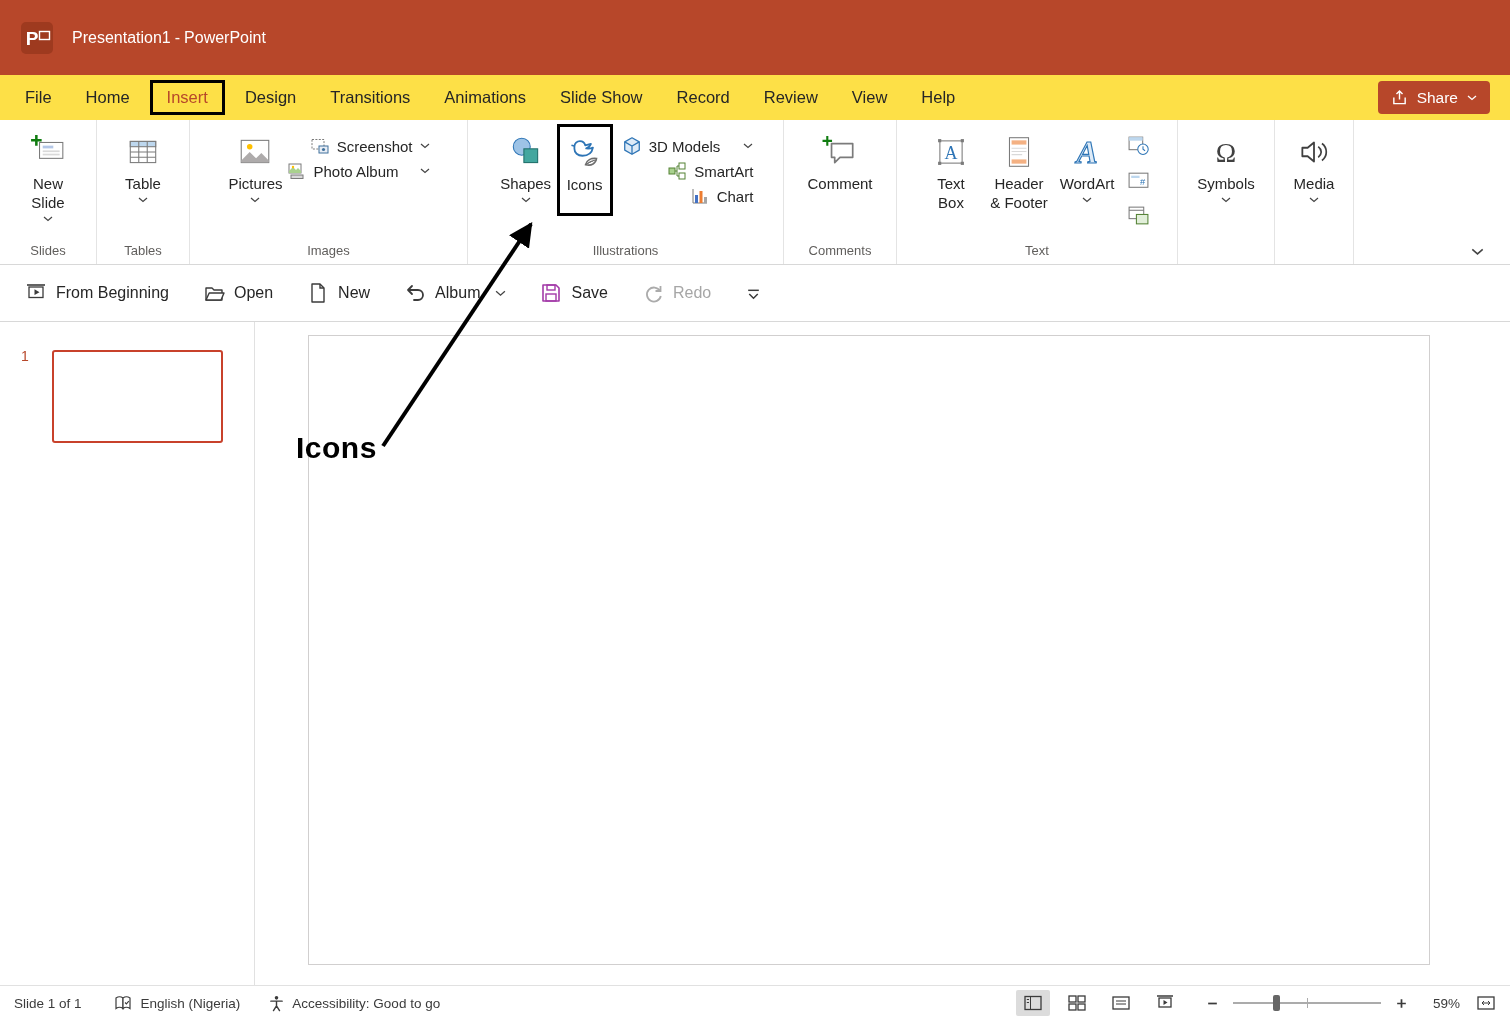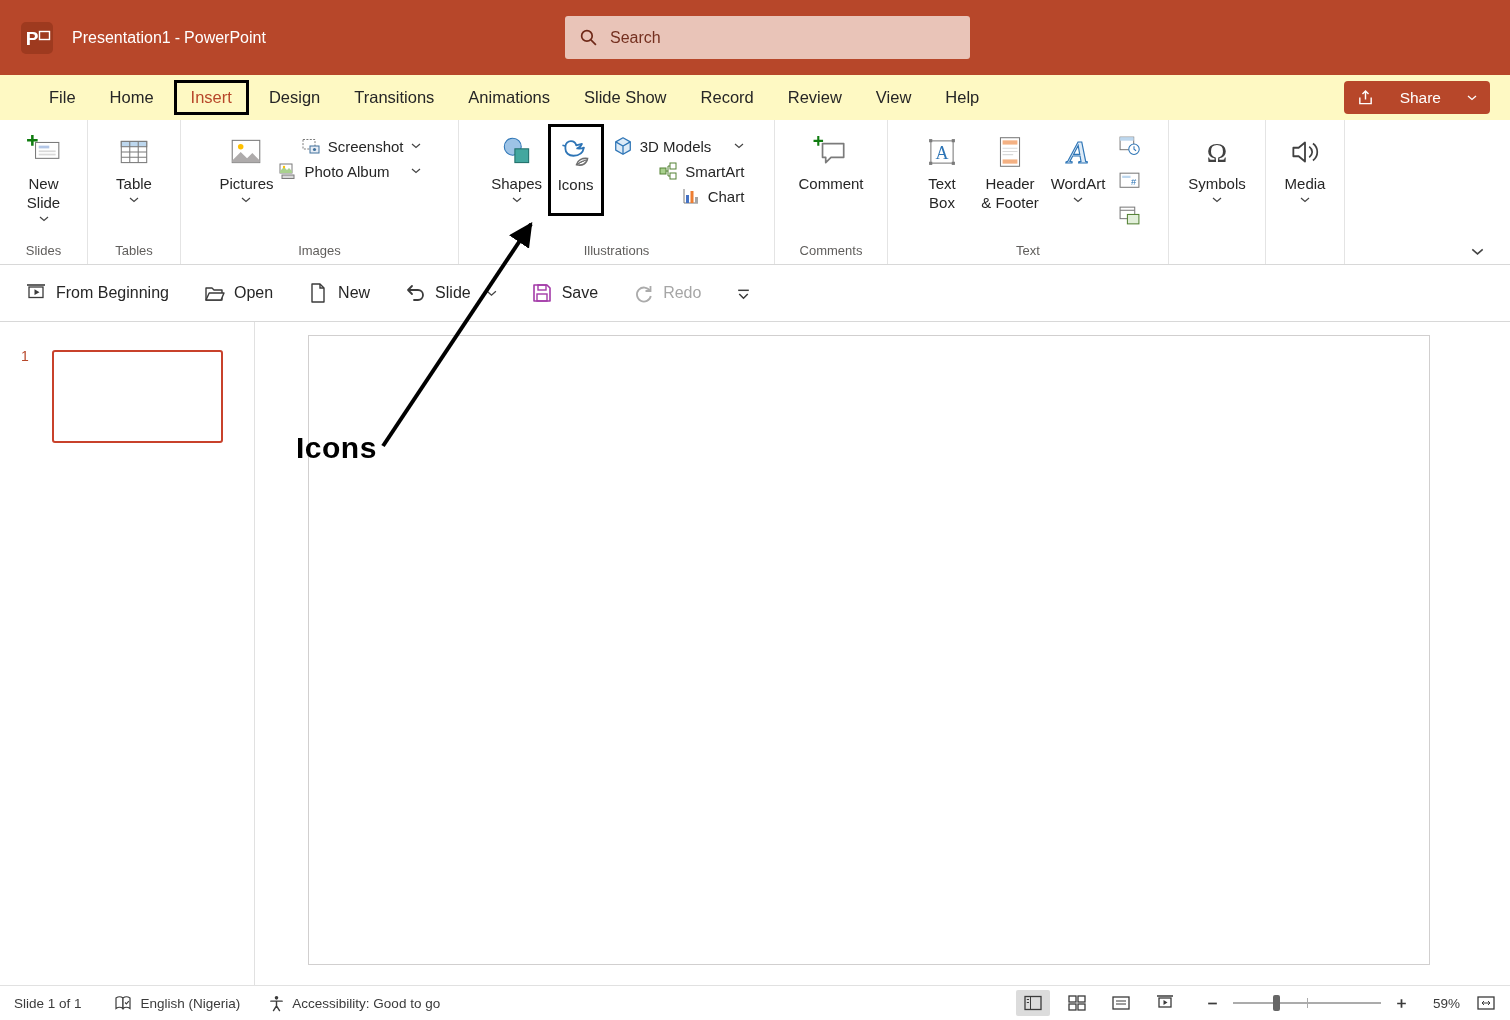--- a/index.html
+++ b/index.html
@@ -17,25 +17,25 @@
     background:var(--search-bg,#E9C4B8); border-radius:3px; display:flex; align-items:center; padding:0 14px; gap:12px; }
   .search-box input { flex:1; background:transparent; border:none; outline:none; font-size:16px;
     color:var(--search-fg,#6E2817); font-family:"Liberation Sans",sans-serif; }
   .search-box input::placeholder { color:var(--search-fg,#6E2817); opacity:.95; }
   .tb-right { margin-left:auto; display:flex; align-items:center; }
   .user-name { font-size:16px; margin-right:16px; }
   .avatar { width:33px; height:33px; border-radius:50%; background:var(--avatar-bg,#1E88E5);
     display:flex; align-items:center; justify-content:center; font-size:13px; font-weight:bold; margin-right:24px; }
   .winbtn { width:72px; height:75px; display:flex; align-items:center; justify-content:center; }
   
-  .tabsrow { height:45px; display:flex; align-items:center; background:#fef9c3; padding-left:32px; position:relative; }
+  .tabsrow { height:45px; display:flex; align-items:center; background:#fde047; padding-left:8px; position:relative; }
   .tab { font-size:16.5px; padding:8px 17px; color:#262626; white-space:nowrap; }
   .tab.active { color:var(--brand,#B7472A); border:3px solid #000; padding:5px 14px; margin:0 3px; }
   .share-btn { position:absolute; right:20px; top:6px; height:33px; background:var(--brand,#B7472A); color:#fff;
-    border-radius:4px; display:flex; align-items:center; gap:26px; padding:0 13px; font-size:15.5px; }
+    border-radius:4px; display:flex; align-items:center; gap:9px; padding:0 13px; font-size:15.5px; }
   
   .ribbon { height:145px; display:flex; background:#fff; border-bottom:1px solid #D8D8D8; }
   .group { border-right:1px solid #E4E4E4; display:flex; flex-direction:column; padding:0 5px; }
   .gcontent { flex:1; display:flex; align-items:flex-start; justify-content:center; gap:3px; padding-top:3px; }
   .glabel { text-align:center; font-size:13px; color:#605E5C; padding:3px 0 6px; }
   .bigbtn { display:flex; flex-direction:column; align-items:center; padding-top:9px; gap:3px; min-width:56px; }
   .bigbtn .icw { height:40px; display:flex; align-items:center; justify-content:center; }
   .blabel { font-size:15px; text-align:center; line-height:1.25; color:#262626; }
   .bigbtn.annotated { border:3px solid #000; padding:6px 3px 4px; margin-top:1px; height:92px; }
   .vcol { display:flex; flex-direction:column; gap:1px; padding-top:11px; align-items:flex-end; }
@@ -82,27 +82,20 @@
   <svg class="pp-logo" viewBox="0 0 34 34">
     <rect x="1" y="1" width="32" height="32" rx="5" fill="var(--brand-dark,#9E3A1F)"></rect>
     <text x="12" y="24" font-size="19" font-weight="bold" fill="#fff" text-anchor="middle" font-family="Liberation Sans">P</text>
     <rect x="19.5" y="10.5" width="10" height="8" fill="none" stroke="#fff" stroke-width="1.4"></rect>
   </svg>
   <div class="doc-title">
     <span>Presentation1</span>
     <span>-</span>
     <span>PowerPoint</span>
   </div>
-  <div class="search-box">
-    <svg width="19" height="19" viewBox="0 0 18 18">
-      <circle cx="7.5" cy="7.5" r="5" fill="none" stroke="var(--search-fg,#6E2817)" stroke-width="1.6"></circle>
-      <path d="M11.3 11.3L16 16" stroke="var(--search-fg,#6E2817)" stroke-width="1.6"></path>
-    </svg>
-    <input type="text" placeholder="Search" style="">
-  </div>
 </div>
 
 <div class="tabsrow">
   <span class="tab">File</span>
   <span class="tab">Home</span>
   <span class="tab active">Insert</span>
   <span class="tab">Design</span>
   <span class="tab">Transitions</span>
   <span class="tab">Animations</span>
   <span class="tab">Slide Show</span>
@@ -117,21 +110,21 @@
     </svg>
     <span>Share</span>
     <svg class="chv" width="10" height="6" viewBox="0 0 10 6">
         <path d="M1 1l4 3.5L9 1" fill="none" stroke="#fff" stroke-width="1.3"></path>
       </svg>
   </span>
 </div>
 
 <div class="ribbon">
 
-  <div class="group" style="width:88px">
+  <div class="group" style="width:97px">
     <div class="gcontent">
       <div class="bigbtn">
         <span class="icw">
           <svg width="36" height="36" viewBox="0 0 34 34">
             <rect x="9" y="8" width="22" height="15" fill="#fff" stroke="#7B7B7B"></rect>
             <rect x="12" y="11" width="10" height="2.6" fill="#B4C7E7"></rect>
             <rect x="12" y="15.5" width="16" height="1.6" fill="#D9D9D9"></rect>
             <rect x="12" y="18.6" width="16" height="1.6" fill="#D9D9D9"></rect>
             <path d="M6 1v10M1 6h10" stroke="#107C10" stroke-width="2.4"></path>
           </svg>
@@ -409,21 +402,21 @@
     <svg width="22" height="22" viewBox="0 0 22 22">
       <path d="M5 2h8l4 4v14H5z" fill="#fff" stroke="#3B3B3B" stroke-width="1.4" stroke-linejoin="round"></path>
       <path d="M13 2v4h4" fill="none" stroke="#3B3B3B" stroke-width="1.4"></path>
     </svg>
     <span>New</span>
   </div>
   <div class="qitem">
     <svg width="22" height="22" viewBox="0 0 22 22">
       <path d="M4 8l4-4M4 8l4 4M4 8h10a5 5 0 0 1 0 10h-4" fill="none" stroke="#3B3B3B" stroke-width="1.8" stroke-linecap="round" stroke-linejoin="round"></path>
     </svg>
-    <span>Slide</span>
+    <span>Album</span>
     <svg class="chv" width="11" height="7" viewBox="0 0 10 6" style="margin-left:6px">
         <path d="M1 1l4 3.5L9 1" fill="none" stroke="#444" stroke-width="1.2"></path>
       </svg>
   </div>
   <div class="qitem">
     <svg width="22" height="22" viewBox="0 0 22 22">
       <path d="M3 3h13l3 3v13H3z" fill="none" stroke="#A33AA8" stroke-width="1.6" stroke-linejoin="round"></path>
       <rect x="7" y="3" width="8" height="5" fill="none" stroke="#A33AA8" stroke-width="1.4"></rect>
       <rect x="6" y="12" width="10" height="7" fill="none" stroke="#A33AA8" stroke-width="1.4"></rect>
     </svg>

